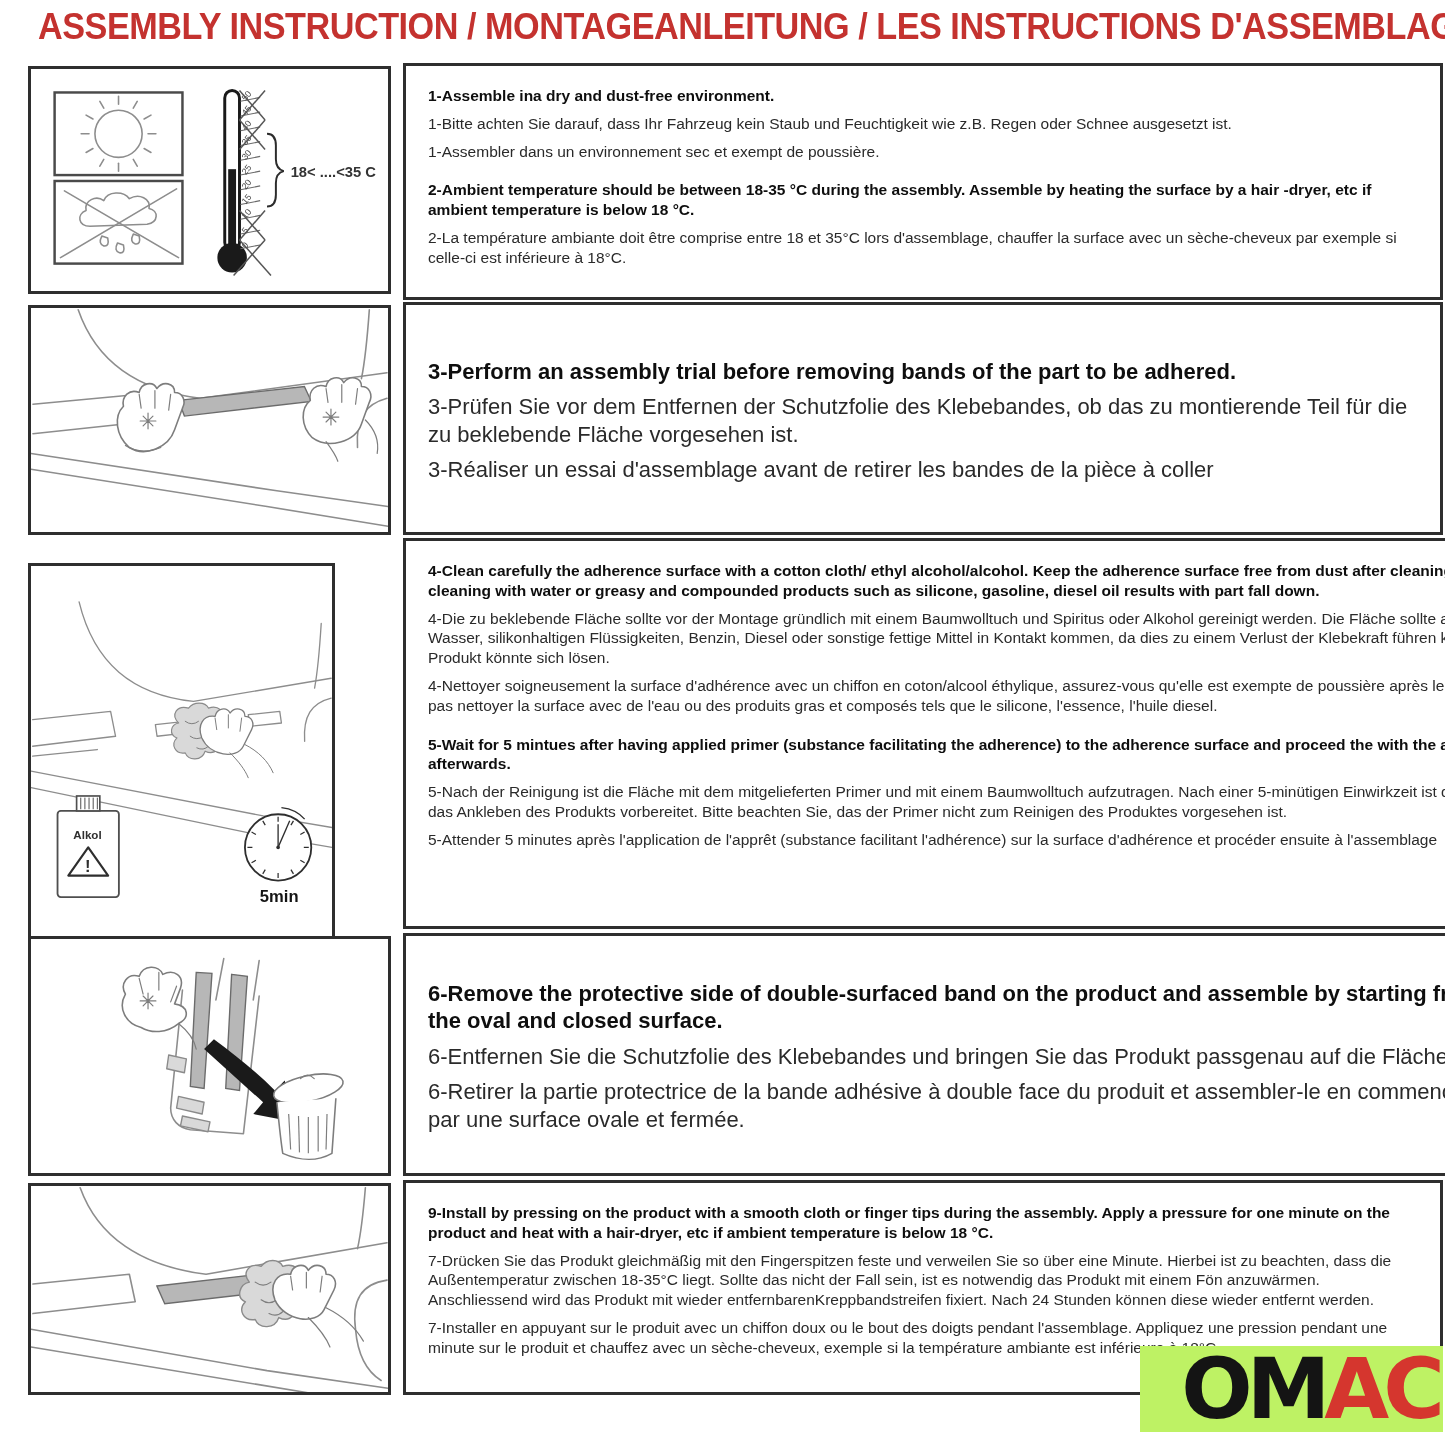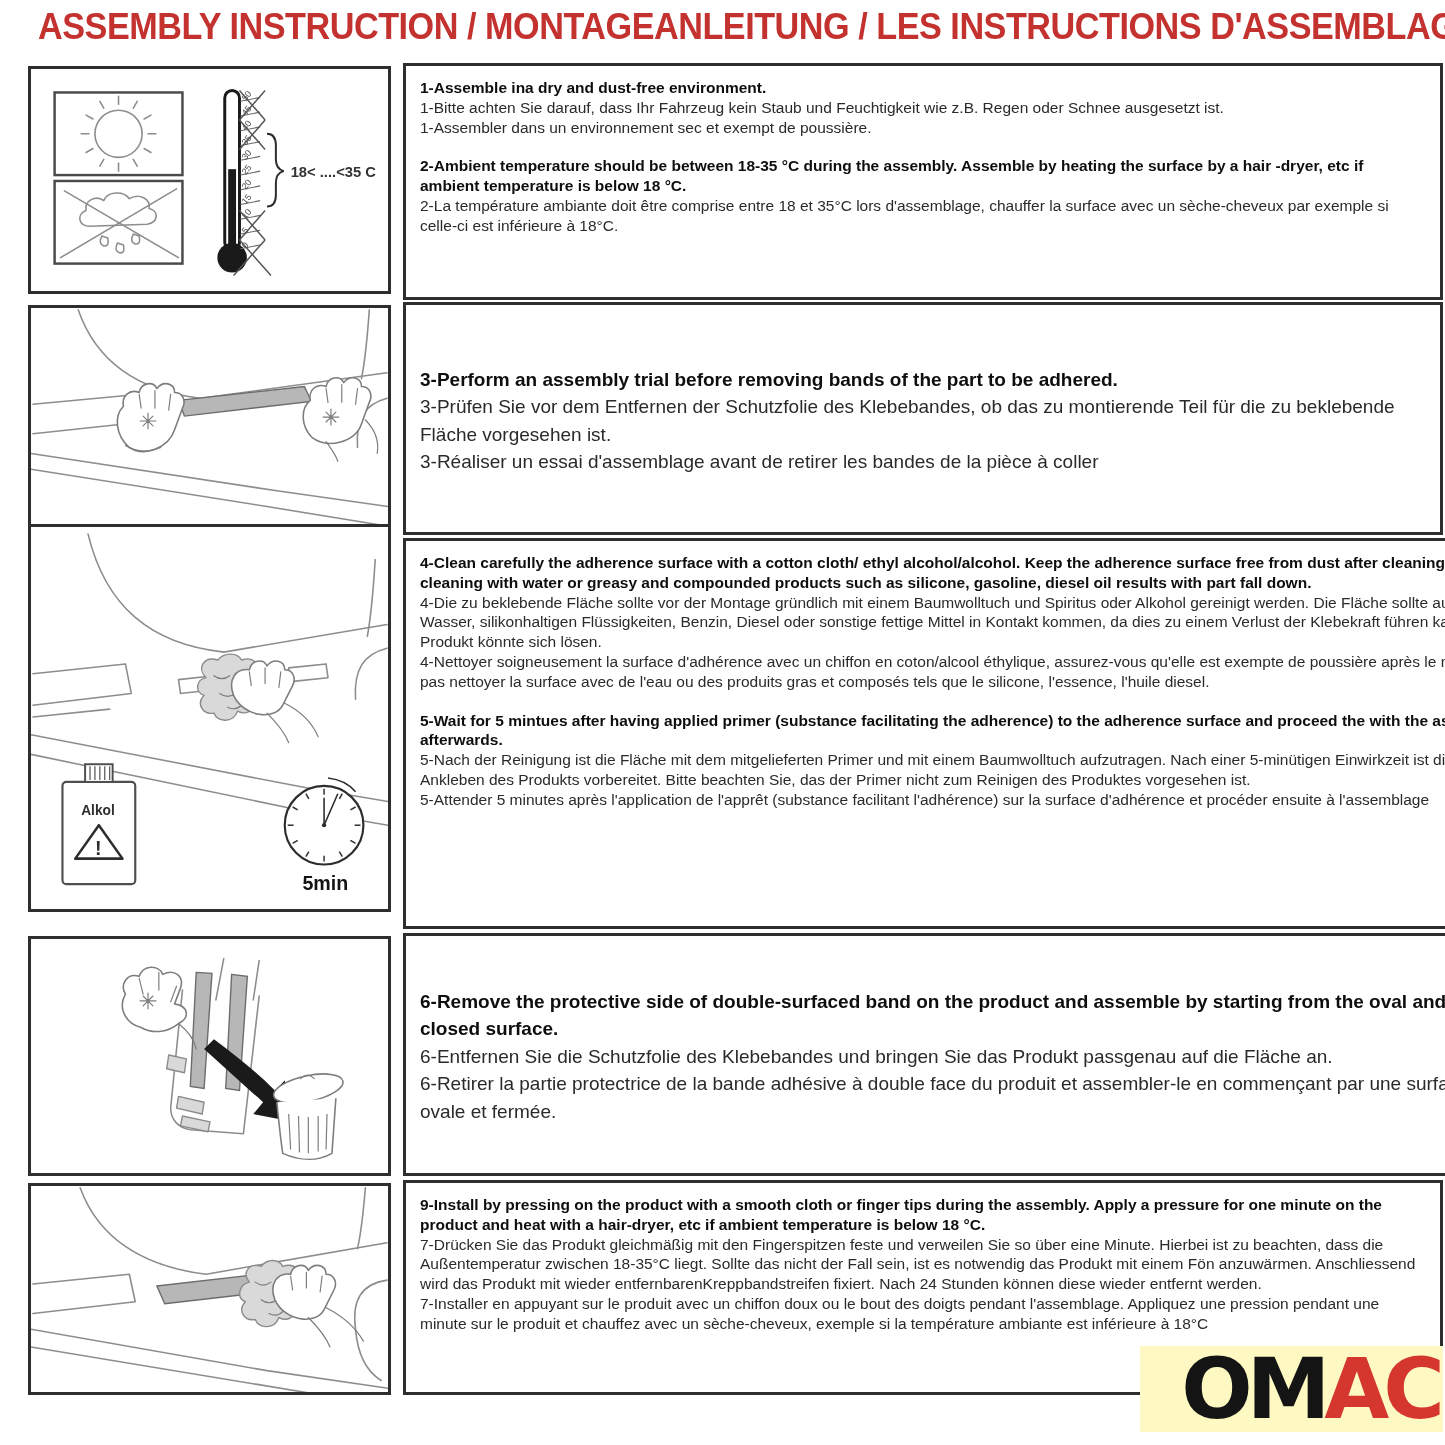--- a/index.html
+++ b/index.html
@@ -3,27 +3,27 @@
 <meta charset="utf-8">
 <style>
   html,body{margin:0;padding:0;background:#fff;}
   .page{position:relative;width:1445px;height:1445px;background:#fff;overflow:hidden;
         font-family:"Liberation Sans","DejaVu Sans",sans-serif;}
   .title{position:absolute;left:38px;top:6px;font-size:36px;font-weight:700;color:#c4322f;
          letter-spacing:-0.5px;white-space:nowrap;transform:scaleX(0.95);transform-origin:left top;}
   .box{position:absolute;background:#fff;border:3px solid #2e2e2e;box-sizing:border-box;}
   .figbox svg{display:block;width:100%;height:100%;}
   .textbox{padding:12px 16px 8px 14px;}
-  .textbox p{margin:0;}
+  .textbox p{margin:8px;}
   .small-text p{font-size:15.5px;line-height:19.8px;color:#2a2a2a;}
   .big-text{display:flex;flex-direction:column;justify-content:center;}
-  .big-text p{font-size:19px;line-height:27.5px;color:#2a2a2a;}
+  .big-text p{font-size:22px;line-height:27.5px;color:#2a2a2a;}
   p.en{font-weight:700;color:#0e0e0e;}
   .item + .item{margin-top:19px;}
-  .logo{position:absolute;left:1140px;top:1346px;width:303px;height:86px;background:#fef9c3;
+  .logo{position:absolute;left:1140px;top:1346px;width:303px;height:86px;background:#bef264;
         display:flex;align-items:center;justify-content:flex-end;padding-right:4px;box-sizing:border-box;
         font-family:"DejaVu Sans","Liberation Sans",sans-serif;font-weight:800;font-size:84px;
         letter-spacing:-6px;line-height:1;z-index:5;}
   .logo .lg-black{color:#141414;}
   .logo .lg-red{color:#d5362e;}
   svg text{font-family:"Liberation Sans",sans-serif;}
   svg .tick{font-size:9px;fill:#444;}
   .art{stroke:#8d8d8d;stroke-width:1.6;fill:none;stroke-linecap:round;stroke-linejoin:round;}
   .hand{stroke:#7d7d7d;stroke-width:1.6;fill:#fff;stroke-linejoin:round;}
   .handline{stroke:#7d7d7d;stroke-width:1.2;fill:none;stroke-linecap:round;}
@@ -154,21 +154,21 @@
   </div>
 
   <div class="box textbox big-text" style="left:403px;top:302px;width:1040px;height:233px;">
     <div class="item">
       <p class="en">3-Perform an assembly trial before removing bands of the part to be adhered.</p>
       <p class="de">3-Prüfen Sie vor dem Entfernen der Schutzfolie des Klebebandes, ob das zu montierende Teil für die zu beklebende Fläche vorgesehen ist.</p>
       <p class="fr">3-Réaliser un essai d'assemblage avant de retirer les bandes de la pièce à coller</p>
     </div>
   </div>
 
-  <div class="box figbox" style="left:28px;top:524px;width:363px;height:388px;">
+  <div class="box figbox" style="left:28px;top:563px;width:307px;height:388px;">
     <svg viewBox="0 0 363 382">
       <g class="art">
         <path d="M58,4 C76,78 122,116 196,124 L362,96"></path>
         <path d="M350,30 C348,62 346,86 342,108"></path>
         <path d="M362,120 C338,126 328,142 330,172"></path>
         <path d="M2,146 L96,136 L102,166 L2,178"></path>
         <path d="M2,190 L80,182"></path>
         <path d="M0,208 L280,262 L363,276"></path>
         <path d="M0,228 L270,284 L363,300"></path>
         <path d="M150,152 L186,148 L188,162 L152,166 Z"></path>

